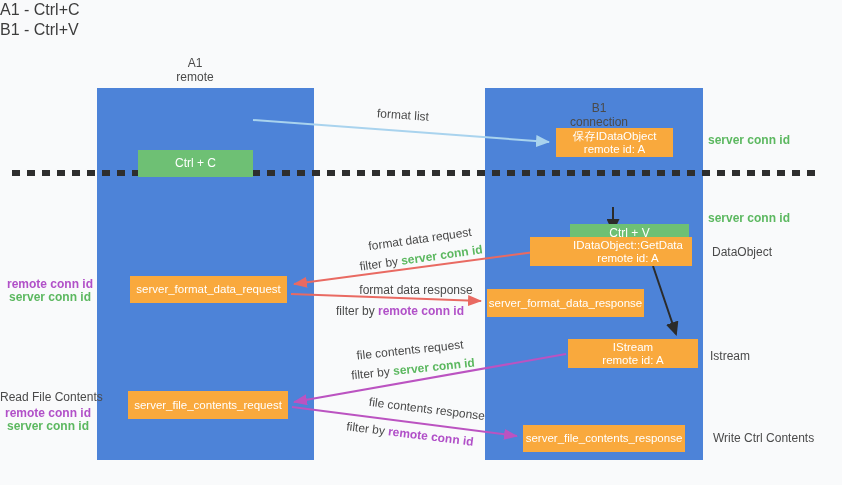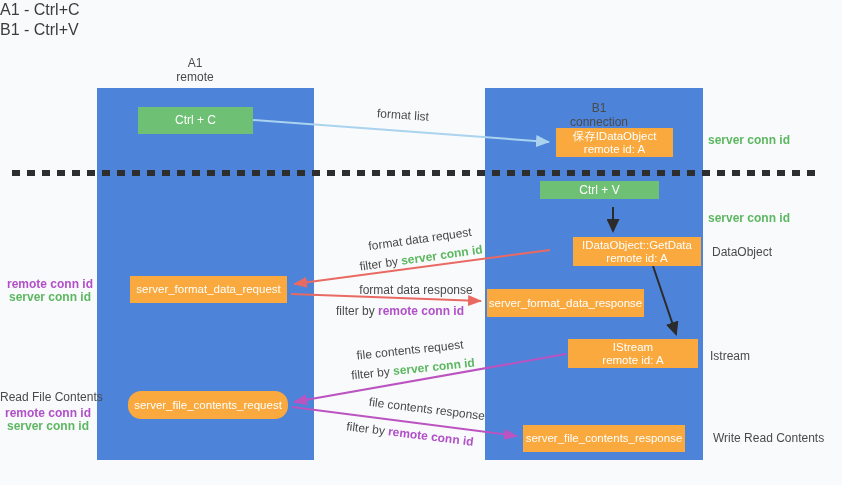--- a/index.html
+++ b/index.html
@@ -12,21 +12,21 @@
     left:0;top:8;width:820px;font-size:16px;line-height:20px;color:#3c3c3c;
   }
   .col-header{
     text-align:center;font-size:12px;line-height:14px;color:#4a4a4a;z-index:3;
   }
   .col-rect{background:#4d83d8;z-index:1;}
   .node{
     z-index:10;display:flex;flex-direction:column;align-items:center;justify-content:center;
     text-align:center;color:#fff;font-size:11.5px;line-height:13px;
   }
-  .node.green{background:#6ec074;font-size:12px;}
+  .node.green{background:#6ec074;font-size:12px;margin-top:43px;}
   .node.orange{background:#f9a93d;}
   .svg-layer{left:0;top:0;z-index:6;pointer-events:none;}
   .flow-label{
     z-index:7;text-align:center;font-size:12px;line-height:14px;color:#4a4a4a;white-space:nowrap;
   }
   .side-label{z-index:7;font-size:12px;white-space:nowrap;}
   .green-b{color:#5cb860;font-weight:bold;}
   .purple-b{color:#b150c8;font-weight:bold;}
   .gray{color:#4a4a4a;}
   .left-group{z-index:7;text-align:center;font-size:12px;line-height:13px;font-weight:bold;white-space:nowrap;}
@@ -85,51 +85,51 @@
 
     <line x1="292" y1="407" x2="517" y2="436" stroke="#bb53c1" stroke-width="2" marker-end="url(#m-magenta)"></line>
   </svg>
 
   <div class="abs node green" style="left:138px;top:107px;width:115px;height:27px;">
     <div>Ctrl + C</div>
   </div>
   <div class="abs node orange" style="left:130px;top:276px;width:157px;height:27px;">
     <div>server_format_data_request</div>
   </div>
-  <div class="abs node orange" style="left:128px;top:391px;width:160px;height:28px;border-radius:13px;">
+  <div class="abs node orange" style="left:128px;top:391px;width:160px;height:28px;">
     <div>server_file_contents_request</div>
   </div>
 
   <div class="abs node orange" style="left:556px;top:128px;width:117px;height:29px;">
     <div>保存IDataObject</div>
     <div>remote id: A</div>
   </div>
-  <div class="abs node green" style="left:540px;top:181px;width:119px;height:18px;">
+  <div class="abs node green" style="left:570px;top:181px;width:119px;height:18px;">
     <div>Ctrl + V</div>
   </div>
-  <div class="abs node orange" style="left:573px;top:237px;width:128px;height:29px;">
+  <div class="abs node orange" style="left:530px;top:237px;width:128px;height:29px;padding-left:34px;">
     <div>IDataObject::GetData</div>
     <div>remote id: A</div>
   </div>
   <div class="abs node orange" style="left:487px;top:289px;width:157px;height:28px;">
     <div>server_format_data_response</div>
   </div>
   <div class="abs node orange" style="left:568px;top:339px;width:130px;height:29px;">
     <div>IStream</div>
     <div>remote id: A</div>
   </div>
   <div class="abs node orange" style="left:523px;top:425px;width:162px;height:27px;">
     <div>server_file_contents_response</div>
   </div>
 
   <div class="abs side-label green-b" style="left:708px;top:133px;">server conn id</div>
   <div class="abs side-label green-b" style="left:708px;top:211px;">server conn id</div>
   <div class="abs side-label gray" style="left:712px;top:245px;">DataObject</div>
   <div class="abs side-label gray" style="left:710px;top:349px;">Istream</div>
-  <div class="abs side-label gray" style="left:713px;top:431px;">Write Read Contents</div>
+  <div class="abs side-label gray" style="left:713px;top:431px;">Write Ctrl Contents</div>
 
   <div class="abs left-group" style="left:4px;top:278px;width:92px;">
     <div class="purple-b">remote conn id</div>
     <div class="green-b">server conn id</div>
   </div>
   <div class="abs left-group" style="left:0px;top:391px;width:96px;">
     <div class="gray" style="font-weight:normal;margin-bottom:3px;">Read File Contents</div>
     <div class="purple-b">remote conn id</div>
     <div class="green-b">server conn id</div>
   </div>

